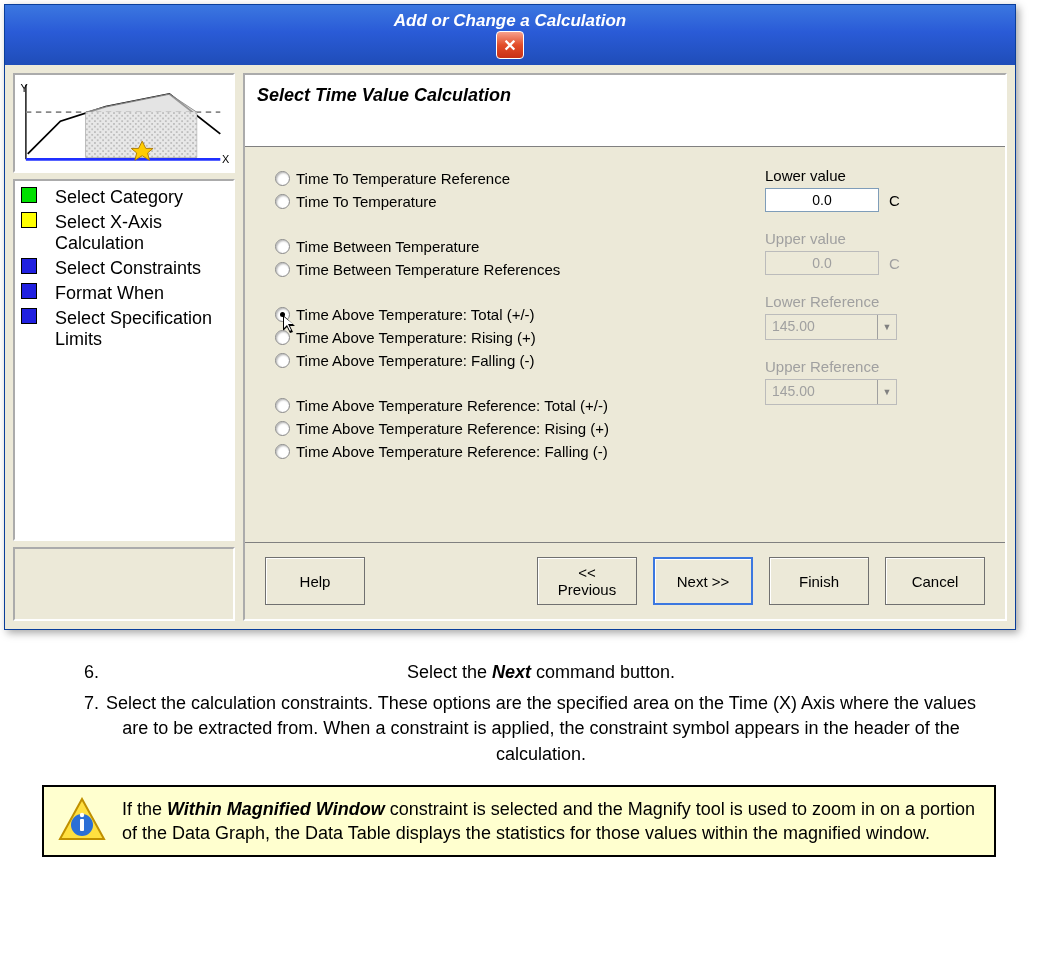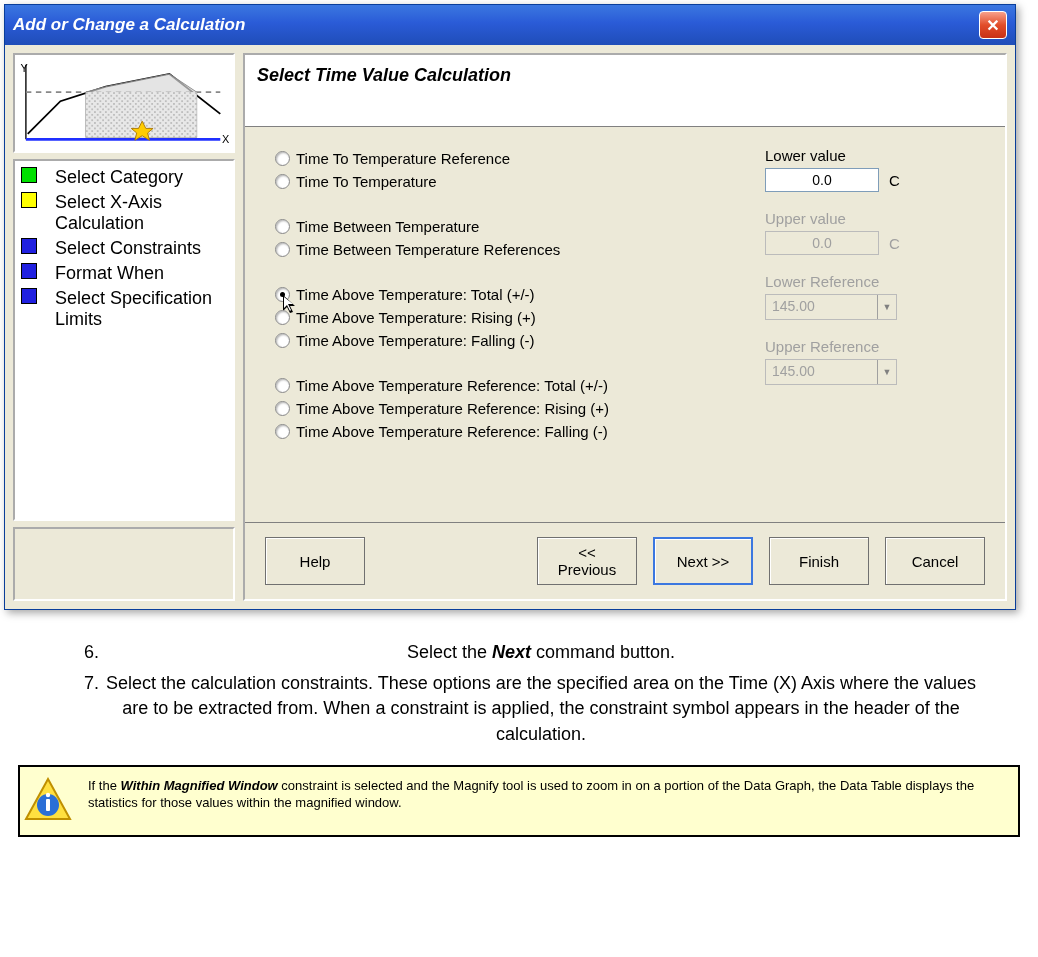--- a/index.html
+++ b/index.html
@@ -20,20 +20,21 @@
   .titlebar {
     background: linear-gradient(to bottom, #3b77e0 0%, #2a5bd7 45%, #1f4db8 100%);
     color: #fff;
     padding: 6px 8px;
     display: flex;
     align-items: center;
     justify-content: space-between;
     font-weight: bold;
     font-style: italic;
     font-size: 17px;
+    flex-direction: column;
   }
   .titlebar .close-btn {
     width: 26px;
     height: 26px;
     background: linear-gradient(to bottom, #f8a18b 0%, #e24d2a 50%, #c83016 100%);
     border: 1px solid #fff;
     border-radius: 4px;
     color: #fff;
     font-weight: bold;
     display: flex;
@@ -232,28 +233,28 @@
     line-height: 1.4;
   }
   .instructions ol {
     padding-left: 24px;
     text-align: center;
   }
   .instructions li {
     margin-bottom: 6px;
   }
   .note-box {
-    margin: 8px 18px;
+    margin: 8px 42px;
     border: 2px solid #000;
     background: #ffffcf;
     display: flex;
     align-items: flex-start;
     gap: 16px;
-    padding: 10px 4px;
-    font-size: 13px;
+    padding: 10px 14px;
+    font-size: 18px;
     line-height: 1.35;
   }
   .note-icon {
     flex-shrink: 0;
     width: 48px;
     height: 48px;
   }
 </style>
 </head>
 <body>

